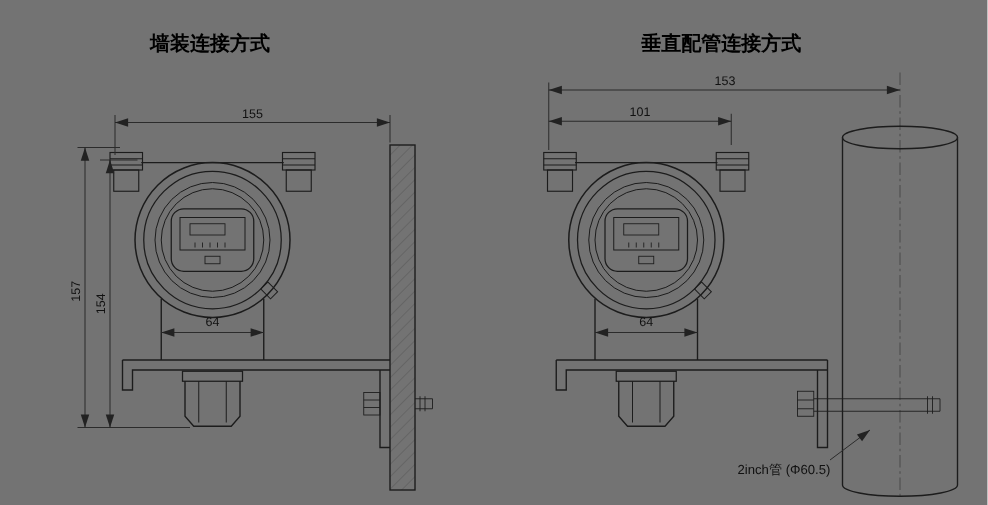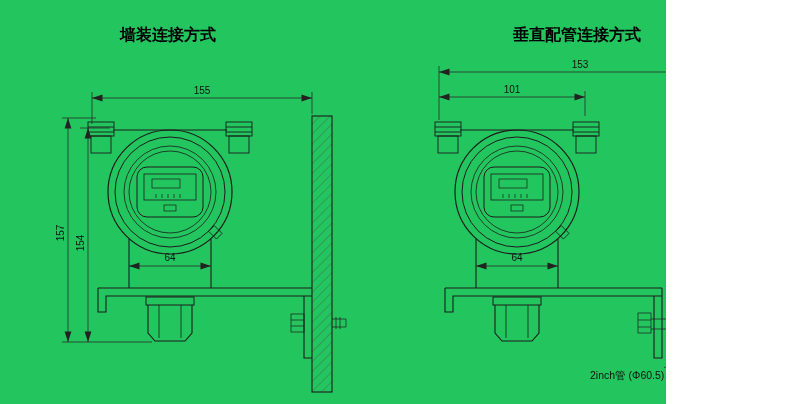--- a/index.html
+++ b/index.html
@@ -1,16 +1,16 @@
 <!DOCTYPE html>
 <html><head>
 <meta charset="utf-8">
 <style>
   html,body{margin:0;padding:0;background:#ffffff;}
-  .stage{position:relative;width:666px;height:404px;background:#22c55e;overflow:hidden;
+  .stage{position:relative;width:790px;height:404px;background:#737373;overflow:hidden;
          font-family:"Liberation Sans",sans-serif;}
   .stage svg{position:absolute;left:0;top:0;}
   .obj{stroke:#1c1c1c;stroke-width:1.1;fill:none;}
   .thin{stroke:#1c1c1c;stroke-width:0.7;fill:none;}
   .dim{stroke:#2b2b2b;stroke-width:0.8;fill:none;}
   .center{stroke:#4a4a4a;stroke-width:0.8;fill:none;stroke-dasharray:10 3 2 3;}
   .dimtxt{font:10px "Liberation Sans",sans-serif;fill:#111;}
   .lbl{font:10.5px "Liberation Sans",sans-serif;fill:#111;}
   .title{font:700 16px "Liberation Sans",sans-serif;fill:#000;}
 </style>

